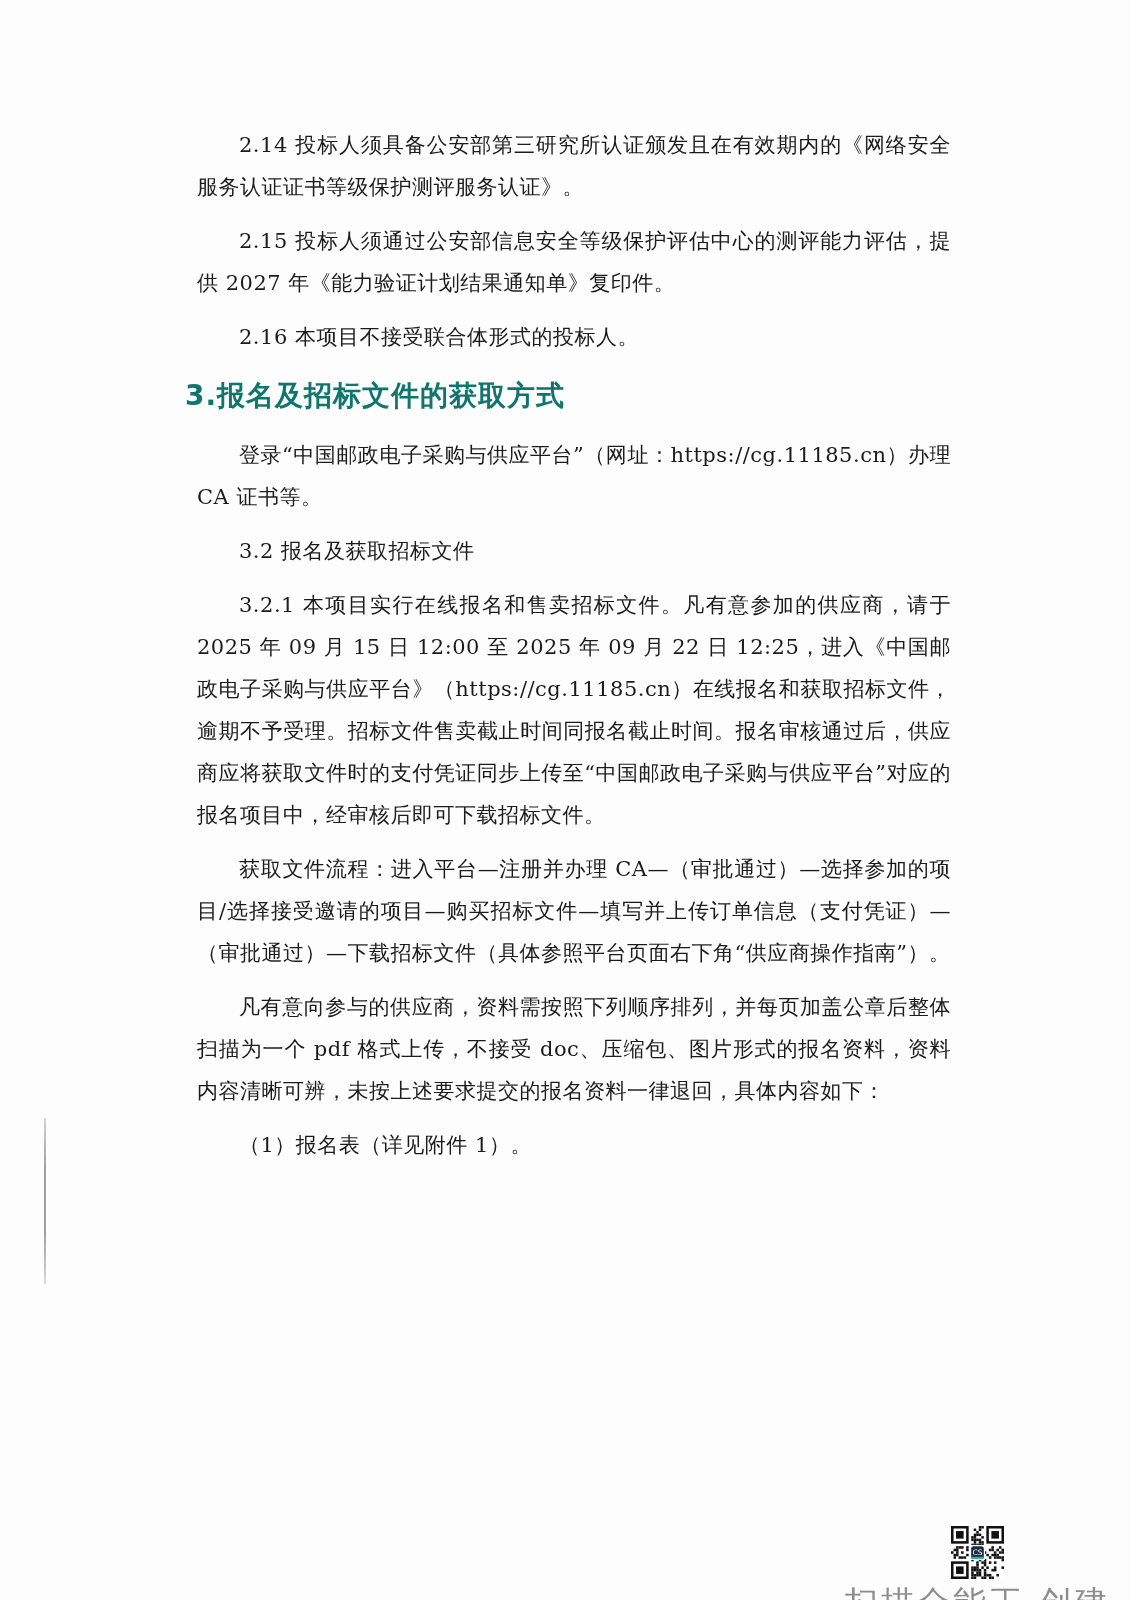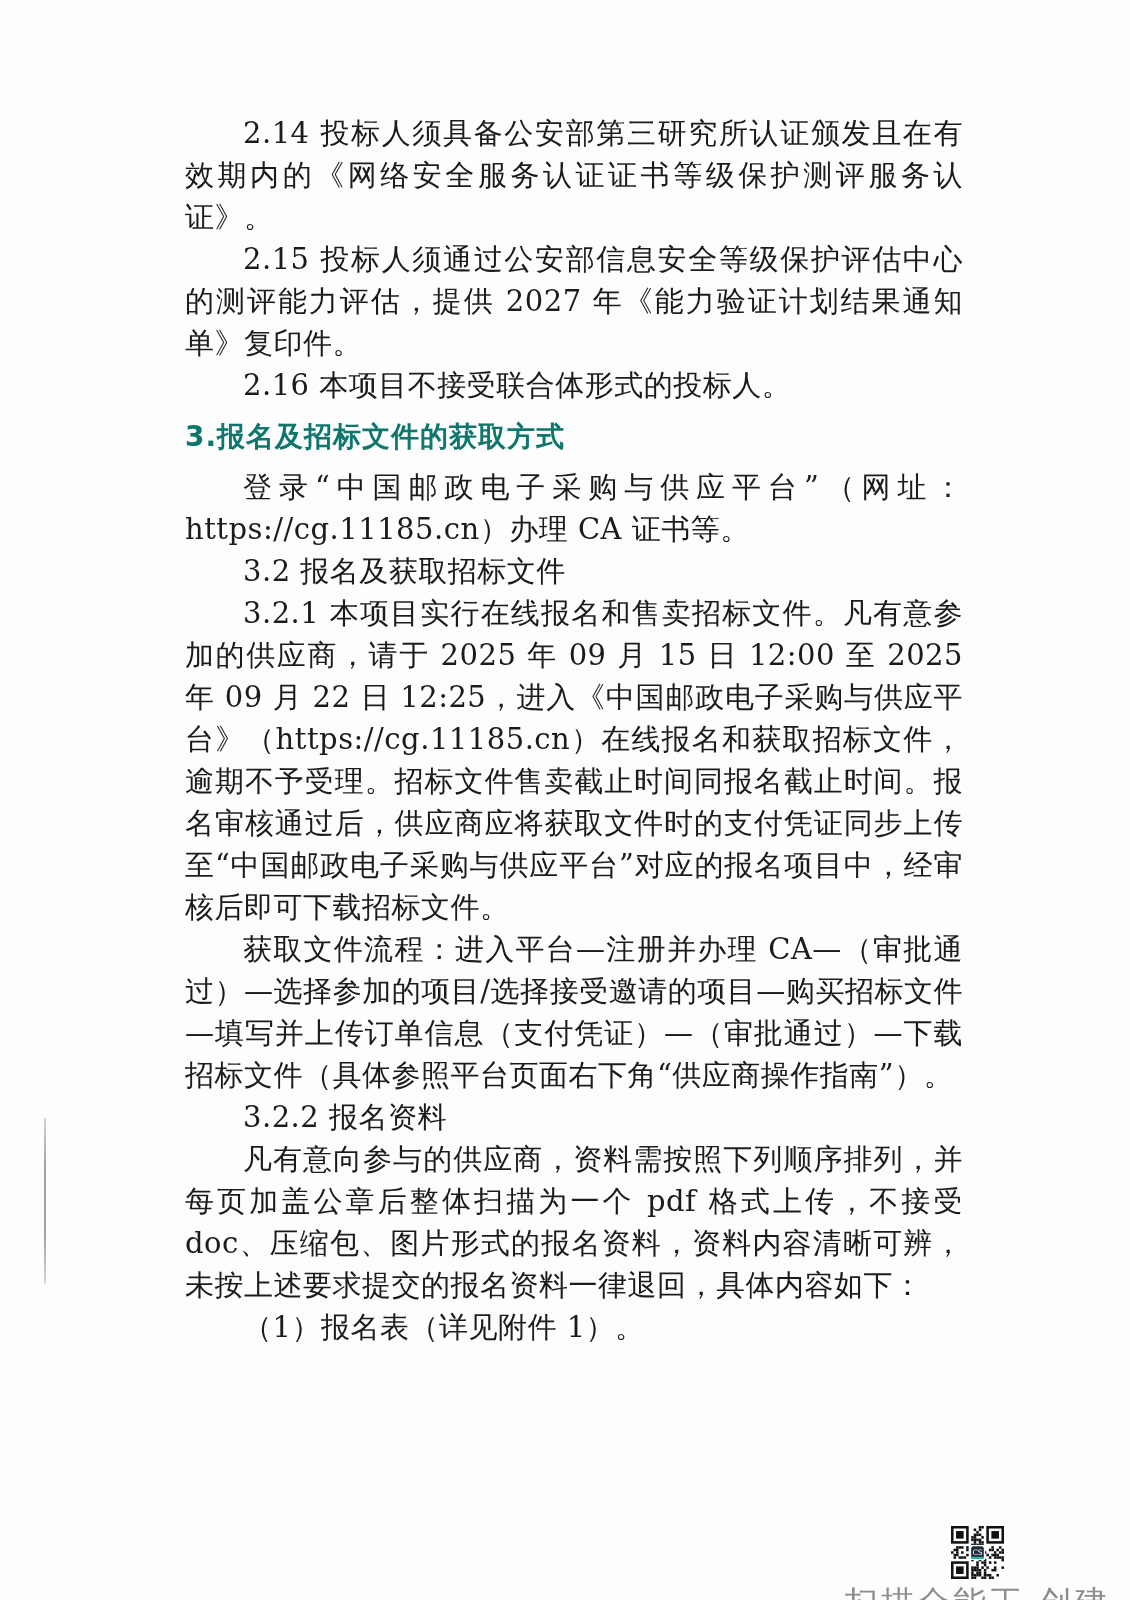--- a/index.html
+++ b/index.html
@@ -20,22 +20,22 @@
     inset: 0;
     background: #fdfdfd;
   }
   .content {
     position: absolute;
     left: 185px;
     top: 112px;
     width: 778px;
   }
   .para {
-    margin: 0;
-    font-size: 29px;
+    margin: 12px;
+    font-size: 21px;
     line-height: 42px;
     text-align: justify;
     text-indent: 2em;
     letter-spacing: 0.5px;
   }
   .heading {
     margin: 5px 0 3px 0;
     font-size: 28px;
     font-weight: bold;
     line-height: 52px;
@@ -86,21 +86,20 @@
 
   <div class="content">
     <p class="para">2.14 投标人须具备公安部第三研究所认证颁发且在有效期内的《网络安全服务认证证书等级保护测评服务认证》。</p>
     <p class="para">2.15 投标人须通过公安部信息安全等级保护评估中心的测评能力评估，提供 2027 年《能力验证计划结果通知单》复印件。</p>
     <p class="para">2.16 本项目不接受联合体形式的投标人。</p>
     <h2 class="heading">3.报名及招标文件的获取方式</h2>
     <p class="para">登录“中国邮政电子采购与供应平台”（网址：https://cg.11185.cn）办理 CA 证书等。</p>
     <p class="para">3.2 报名及获取招标文件</p>
     <p class="para">3.2.1 本项目实行在线报名和售卖招标文件。凡有意参加的供应商，请于 2025 年 09 月 15 日 12:00 至 2025 年 09 月 22 日 12:25，进入《中国邮政电子采购与供应平台》（https://cg.11185.cn）在线报名和获取招标文件，逾期不予受理。招标文件售卖截止时间同报名截止时间。报名审核通过后，供应商应将获取文件时的支付凭证同步上传至“中国邮政电子采购与供应平台”对应的报名项目中，经审核后即可下载招标文件。</p>
     <p class="para">获取文件流程：进入平台—注册并办理 CA—（审批通过）—选择参加的项目/选择接受邀请的项目—购买招标文件—填写并上传订单信息（支付凭证）—（审批通过）—下载招标文件（具体参照平台页面右下角“供应商操作指南”）。</p>
-    <p class="para">3.2.2 报名资料</p>
     <p class="para">凡有意向参与的供应商，资料需按照下列顺序排列，并每页加盖公章后整体扫描为一个 pdf 格式上传，不接受 doc、压缩包、图片形式的报名资料，资料内容清晰可辨，未按上述要求提交的报名资料一律退回，具体内容如下：</p>
     <p class="para">（1）报名表（详见附件 1）。</p>
   </div>
 
   <div class="scan-line"></div>
 
   <div class="footer">
     <span>
       <svg class="qr" id="qr-svg" viewBox="0 0 21 21" xmlns="http://www.w3.org/2000/svg">
           <rect x="0" y="0" width="21" height="21" fill="#fff"></rect>

